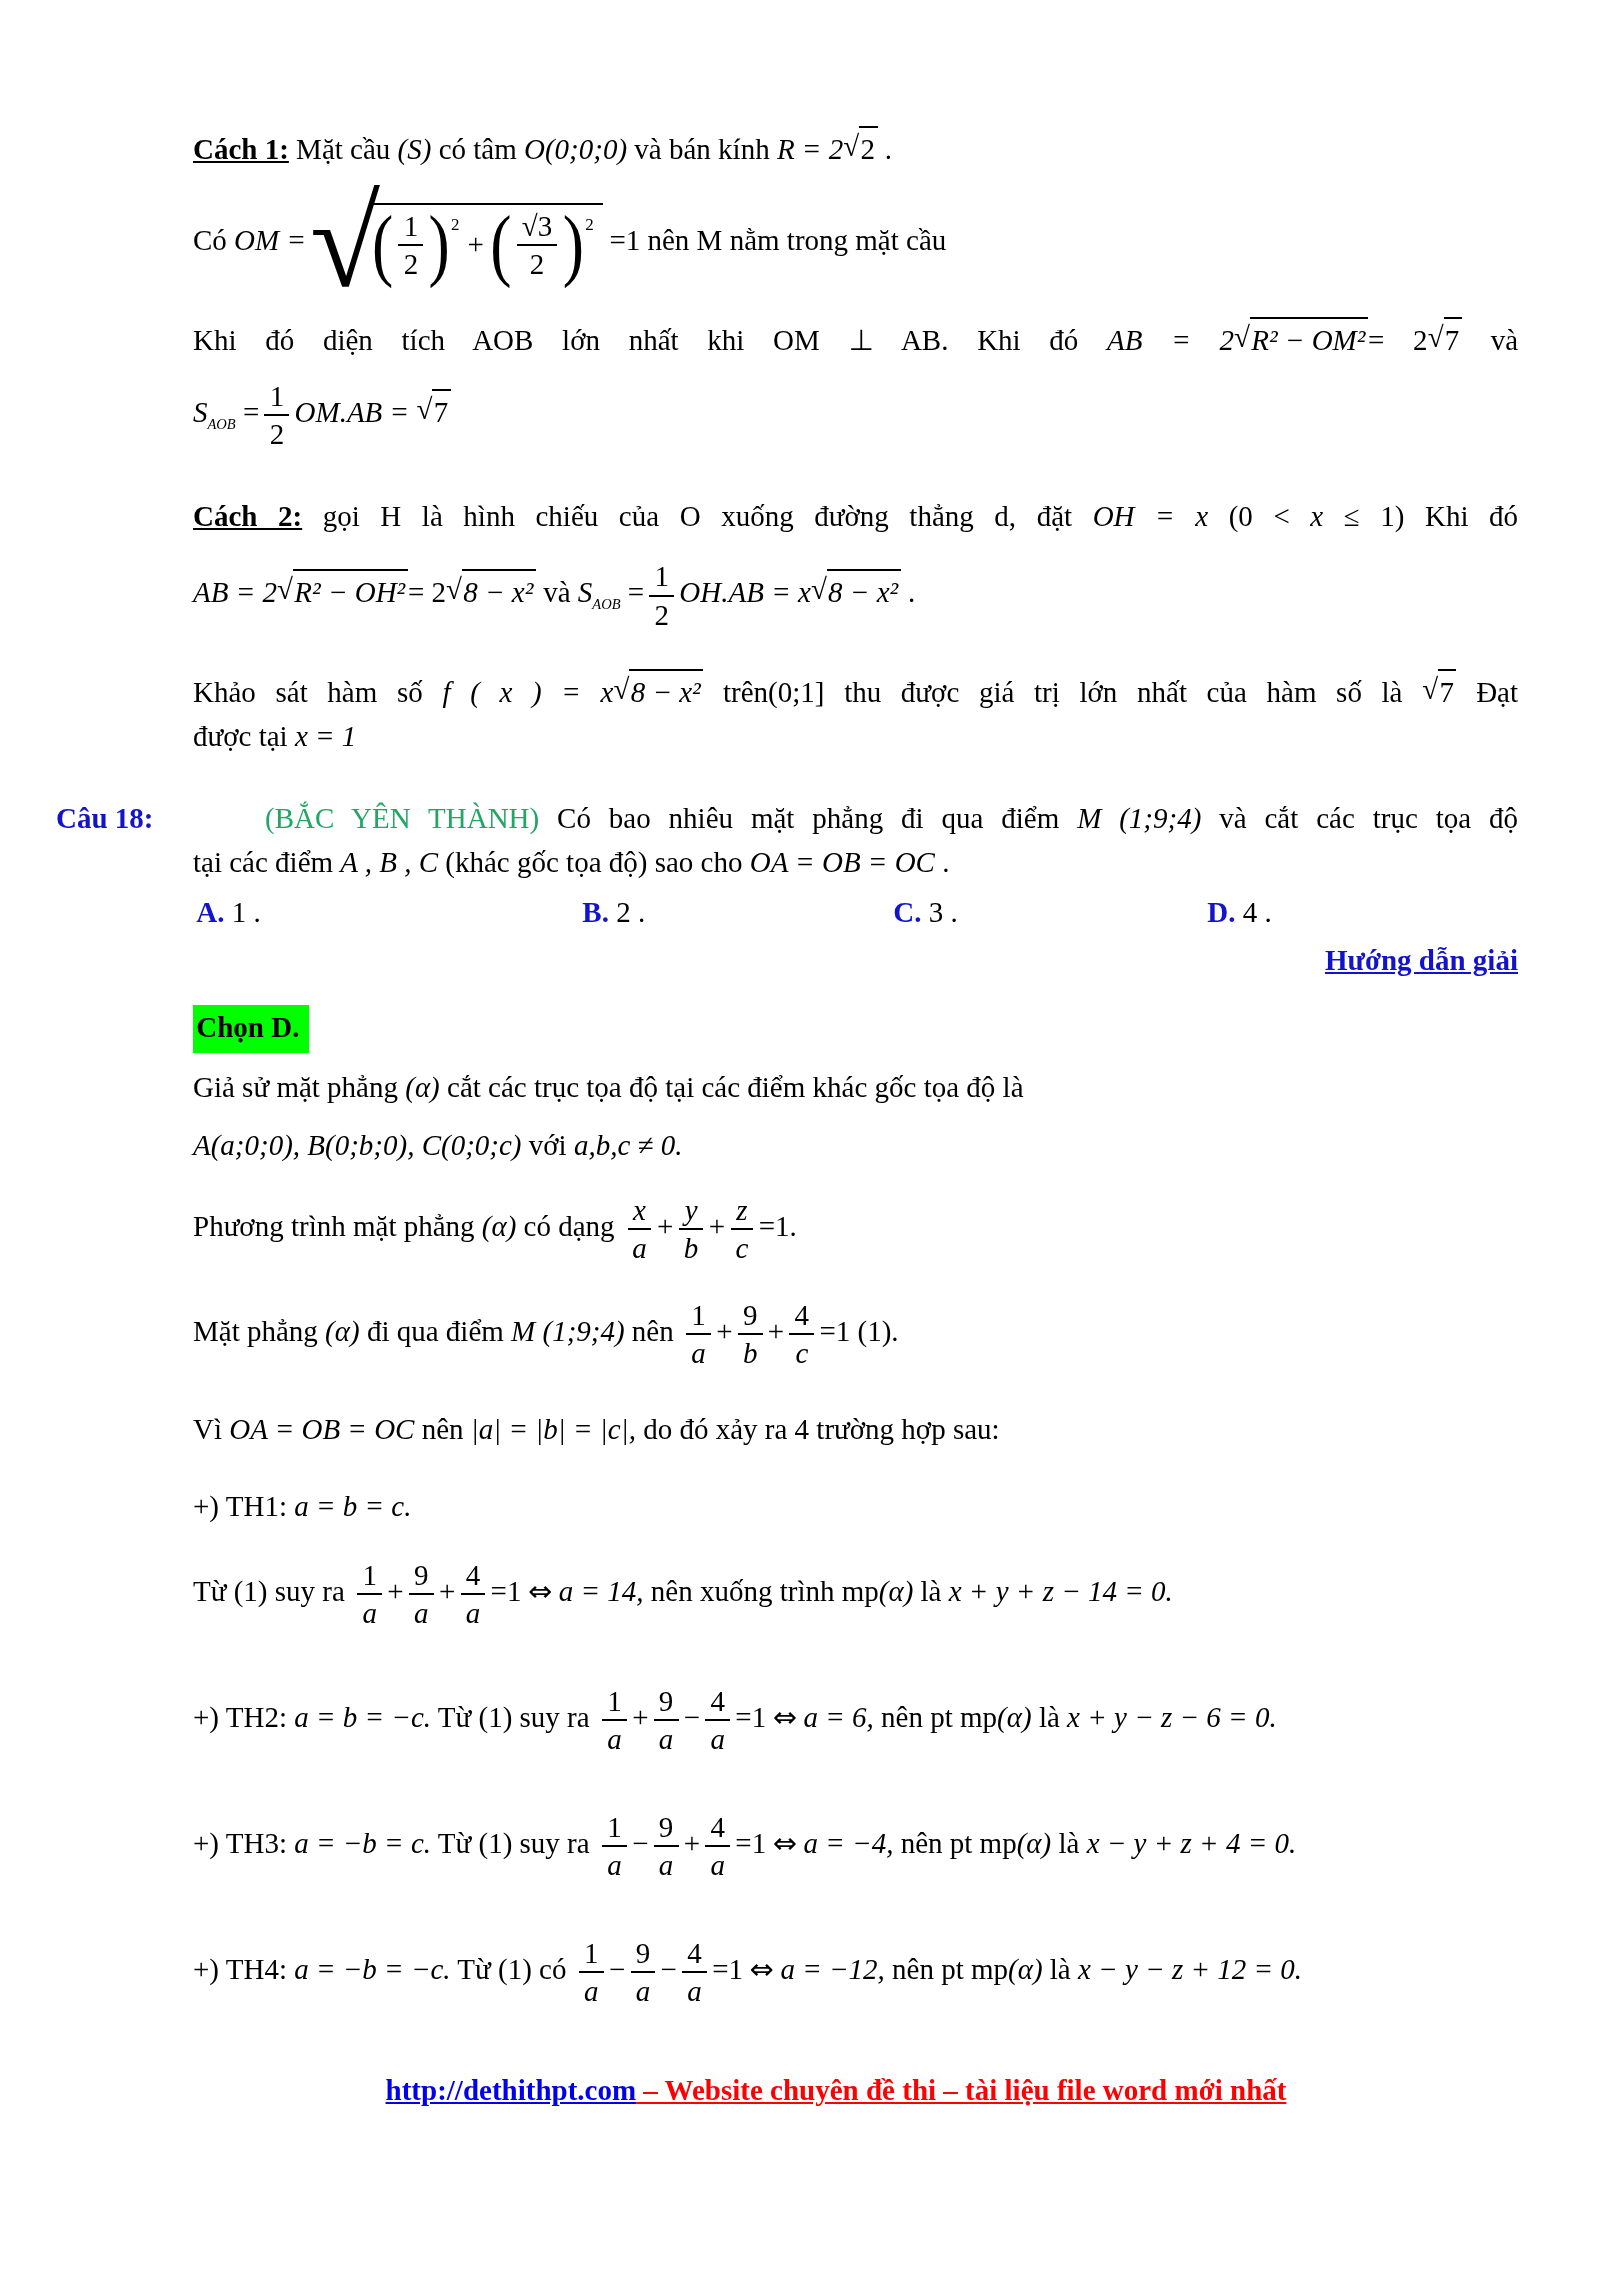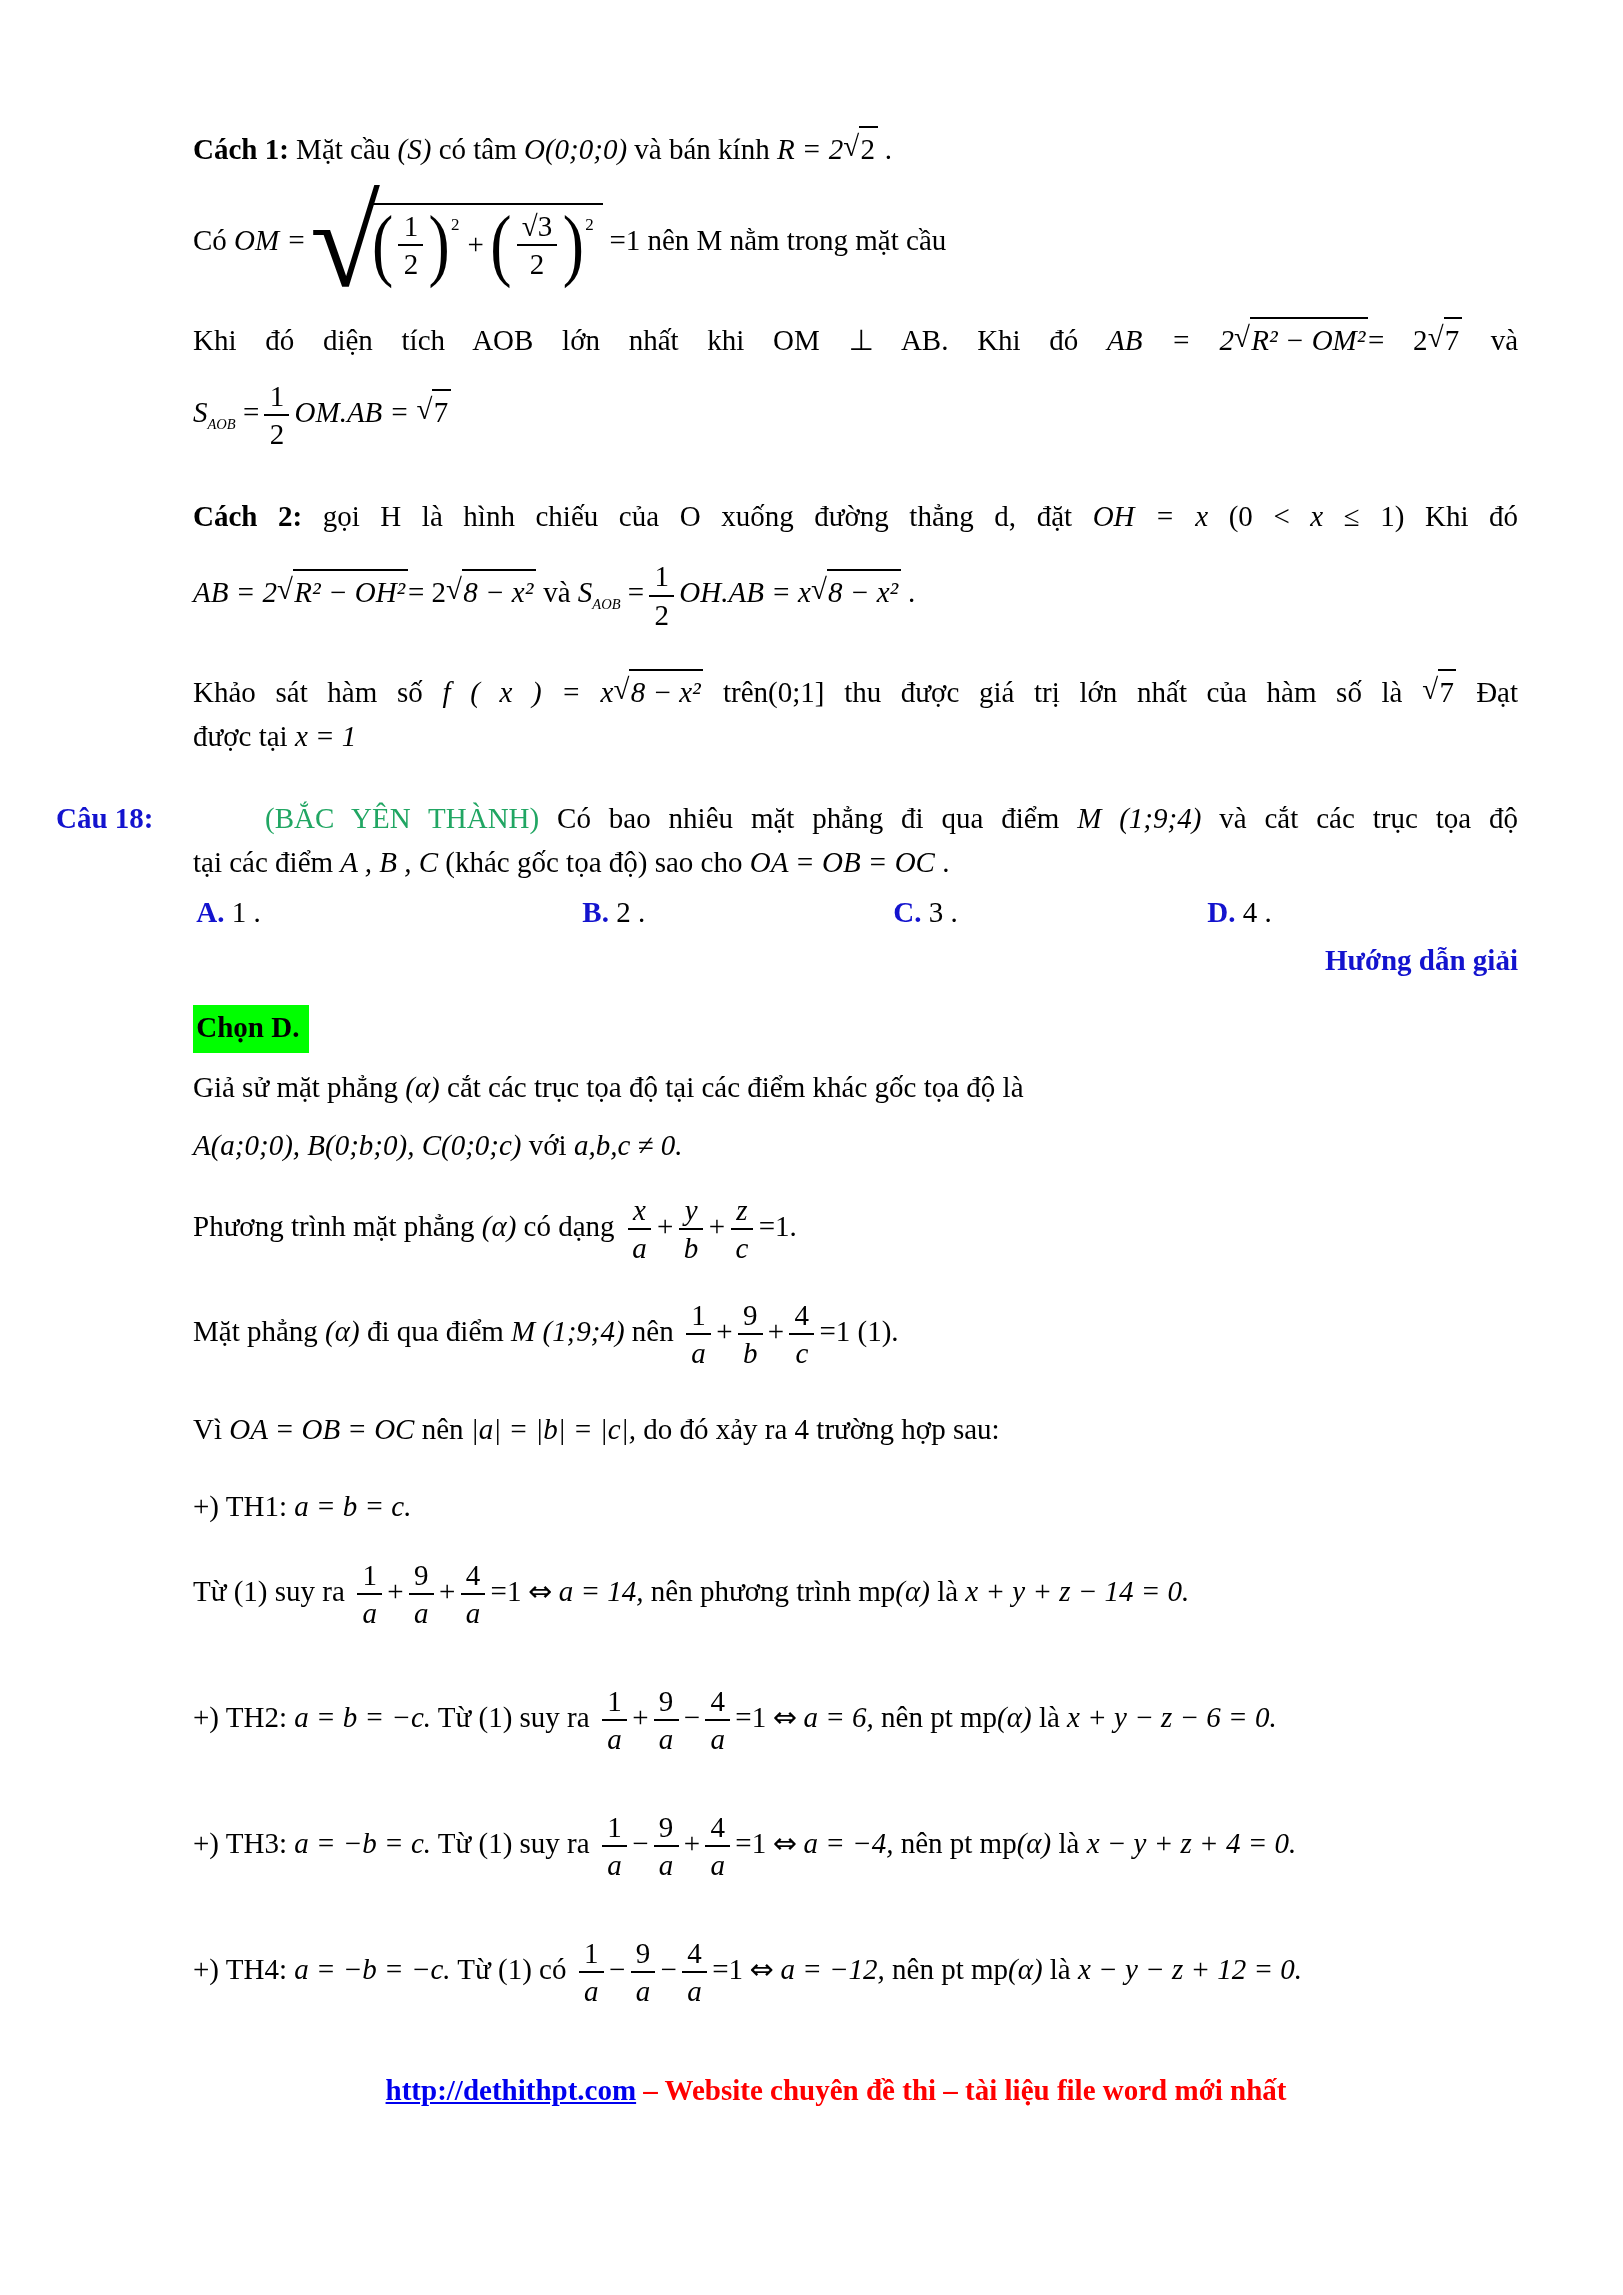--- a/index.html
+++ b/index.html
@@ -11,21 +11,21 @@
   }
   html,body{margin:0;padding:0;}
   body{
     width:1623px;height:2295px;background:#ffffff;color:#000;
     font-family:"Liberation Serif", serif;
     font-size:29px;line-height:1.5;overflow:hidden;
   }
   .content{padding:0 105px 0 193px;position:relative;}
   p,div.block{margin:0;}
   .it{font-style:italic;}
-  .bold{font-weight:bold;}
+  .bold{font-weight:bold;text-decoration:underline;}
   .blue{color:var(--blue);}
   .green{color:var(--green);}
   .red{color:var(--red);}
   .link{color:var(--link);text-decoration:underline;font-weight:bold;}
   .hl{background:var(--hl);display:inline-block;padding:1.3px 9.2px 3.9px 3.3px;font-weight:bold;}
   .center{text-align:right;}
   .just{text-align:justify;text-align-last:justify;}
   .symfont{font-family:"DejaVu Sans","DejaVu Serif",sans-serif;}
   
   .frac{display:inline-flex;flex-direction:column;align-items:center;vertical-align:middle;
@@ -187,21 +187,21 @@
   <div class="block indent90" style="margin-top:30px">
     <span>Từ </span><span>(1)</span><span> suy ra </span><span class="frac">
         <span class="num">1</span>
         <span class="den it">a</span>
       </span><span>+</span><span class="frac">
         <span class="num">9</span>
         <span class="den it">a</span>
       </span><span>+</span><span class="frac">
         <span class="num">4</span>
         <span class="den it">a</span>
-      </span><span>=1</span><span class="symfont op">⇔</span><span class="it">a = 14,</span><span> nên phương trình mp</span><span class="it">(α)</span><span> là </span><span class="it">x + y + z − 14 = 0.</span>
+      </span><span>=1</span><span class="symfont op">⇔</span><span class="it">a = 14,</span><span> nên xuống trình mp</span><span class="it">(α)</span><span> là </span><span class="it">x + y + z − 14 = 0.</span>
   </div>
 
   <div class="block" style="margin-top:55px">
     <span>+) TH2: </span><span class="it">a = b = −c.</span><span> Từ </span><span>(1)</span><span> suy ra </span><span class="frac">
         <span class="num">1</span>
         <span class="den it">a</span>
       </span><span>+</span><span class="frac">
         <span class="num">9</span>
         <span class="den it">a</span>
       </span><span>−</span><span class="frac">

